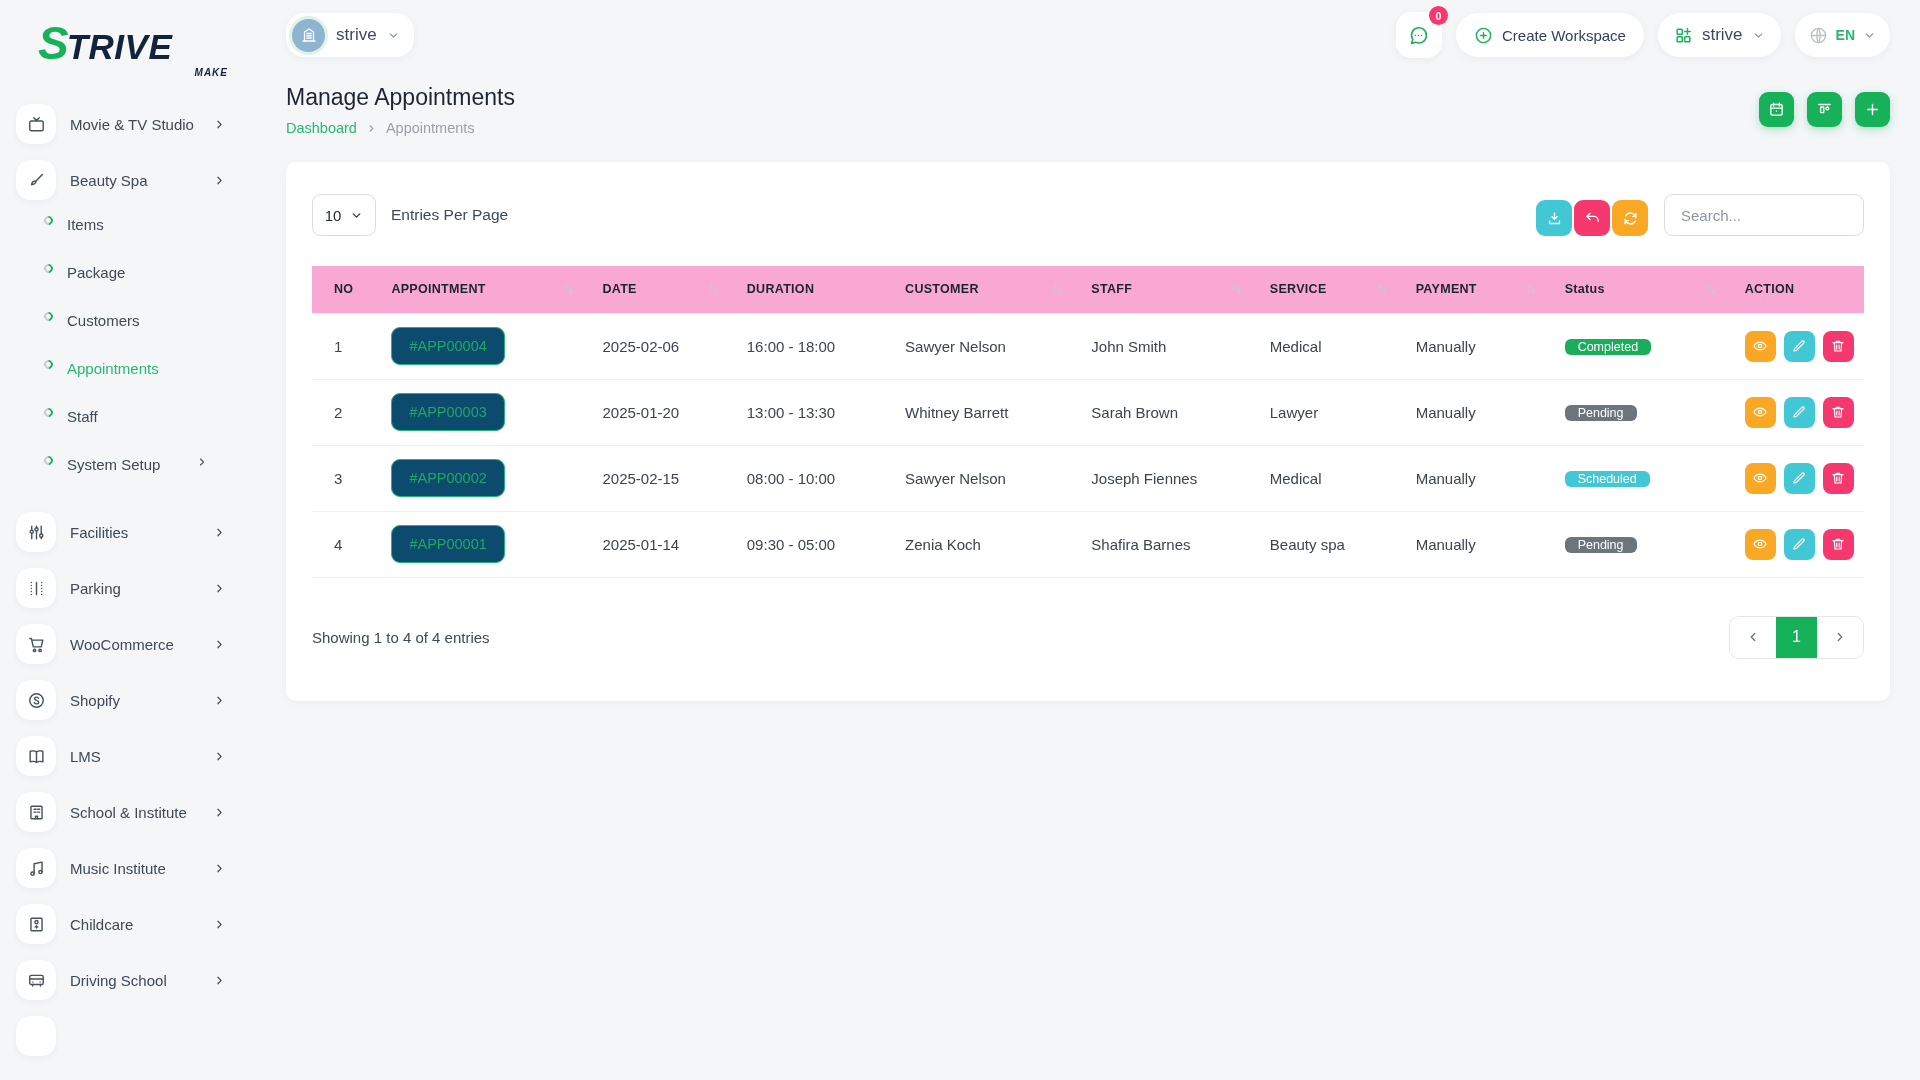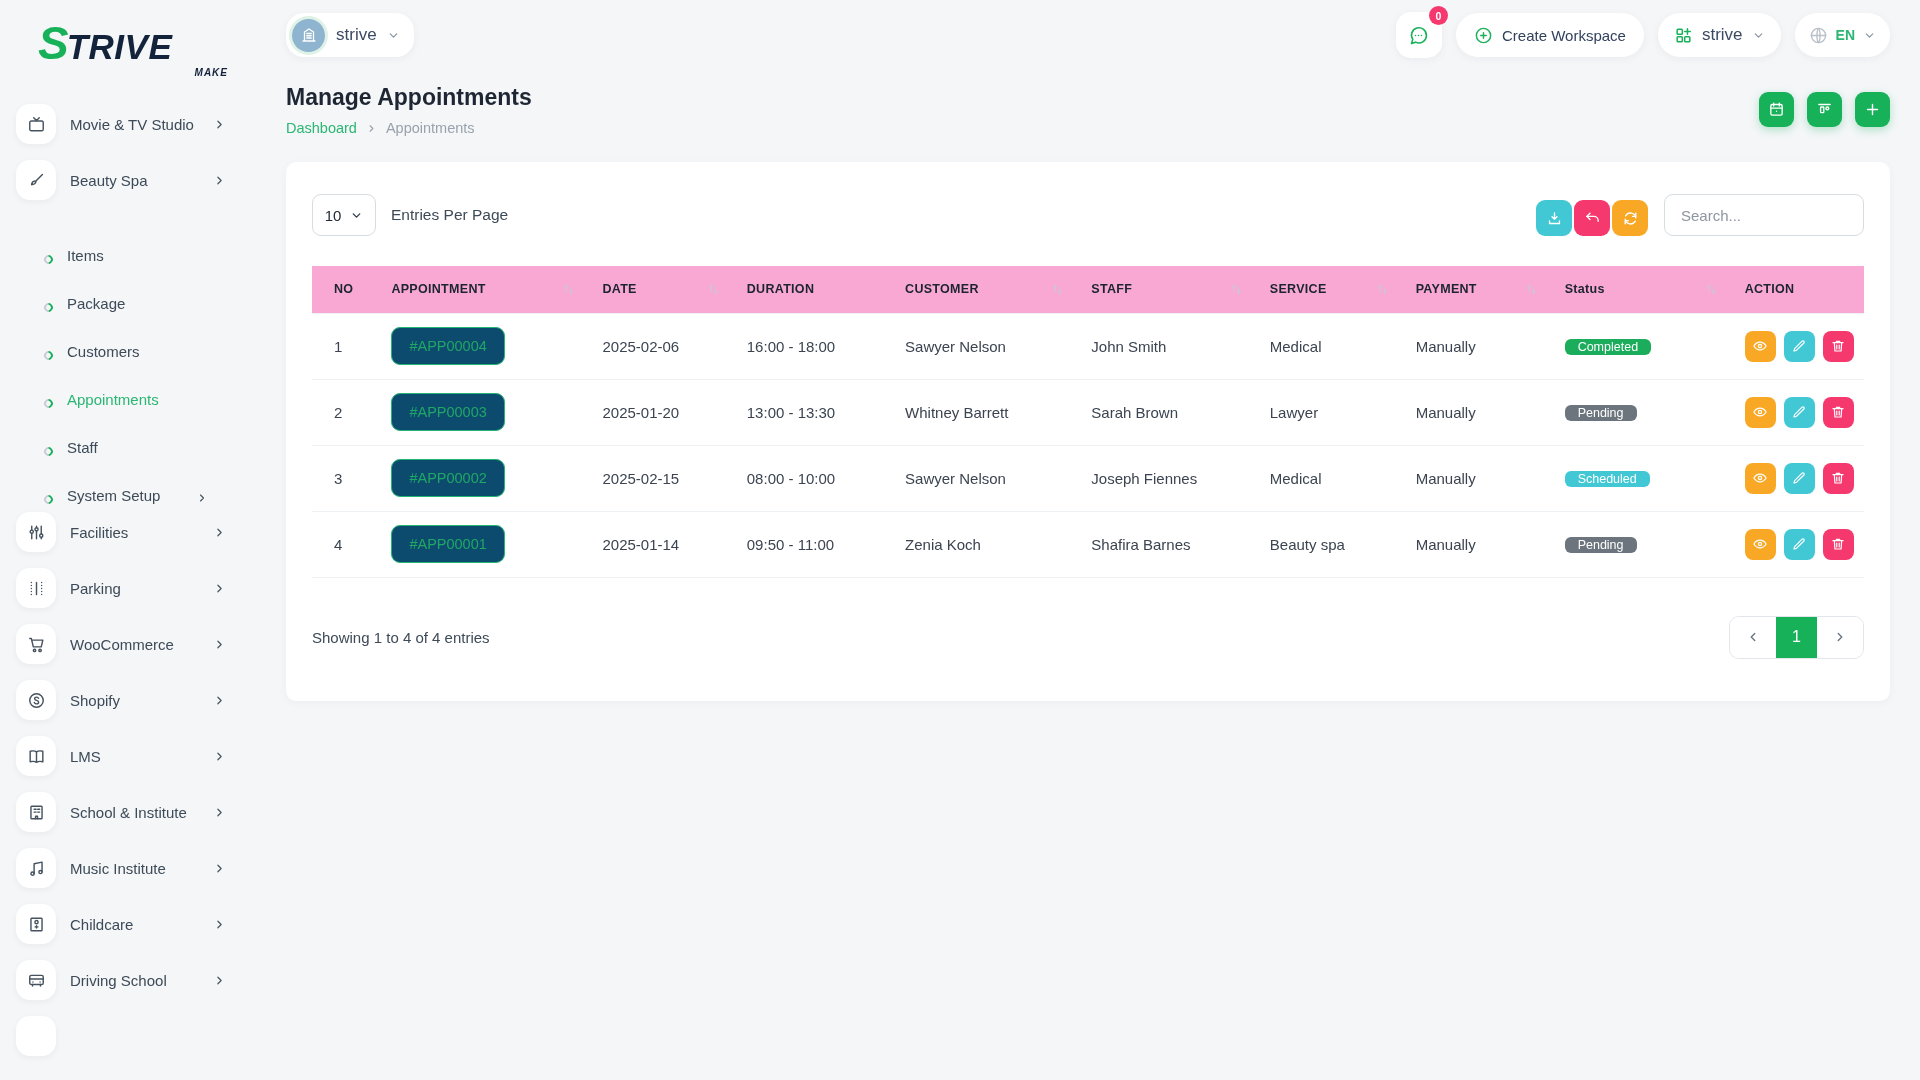--- a/index.html
+++ b/index.html
@@ -24,21 +24,21 @@
   .nav-item{display:flex; align-items:center; height:40px; margin-bottom:16px; cursor:pointer;}
   .nav-tile{width:40px; height:40px; border-radius:14px; background:var(--tile); display:flex; align-items:center; justify-content:center; color:#46535F; box-shadow:0 2px 6px rgba(30,40,60,.05); flex:0 0 40px;}
   .nav-tile svg{width:19px; height:19px;}
   .nav-label{margin-left:14px; font-weight:500; color:var(--ink-2); flex:1; white-space:nowrap; overflow:hidden;}
   .nav-chev{color:#46535F; width:13px; height:13px; flex:0 0 13px;}
   .nav-item.active-pill{background:var(--accent); border-radius:14px; height:48px; margin:4px 0 6px 0; padding-right:14px; box-shadow:0 6px 14px rgba(23,177,90,.25);}
   .nav-item.active-pill .nav-tile{border-radius:12px; margin-left:4px; color:var(--accent);}
   .nav-item.active-pill .nav-label{color:#fff; font-weight:700;}
   .nav-item.active-pill .nav-chev{color:#fff;}
   .sub-list{margin:2px 0 8px 0;}
-  .sub-item{display:flex; align-items:flex-end; height:48px; padding-left:28px; cursor:pointer;}
+  .sub-item{display:flex; align-items:flex-start; height:48px; padding-left:28px; cursor:pointer;}
   .sub-bullet{width:9px; height:9px; border-radius:50%; border:2px solid; border-color:#C4CCD4 var(--accent) var(--accent) #C4CCD4; transform:rotate(-45deg); flex:0 0 9px;}
   .sub-label{margin-left:14px; color:var(--ink-2); font-weight:500; flex:1;}
   .sub-item.active .sub-label{color:var(--accent-soft);}
   .sub-chev{color:#46535F; width:12px; height:12px; margin-right:18px;}
 
   
   .main{flex:1; display:flex; flex-direction:column; min-width:0;}
   .topbar{height:58px; display:flex; align-items:center; justify-content:space-between; padding:12px 30px 0 46px;}
   .pill{background:#fff; border-radius:22px; height:44px; display:flex; align-items:center; box-shadow:0 2px 8px rgba(30,40,60,.05); cursor:pointer;}
   .ws-pill{padding:5px 14px 5px 6px; border-radius:18px;}
@@ -54,21 +54,21 @@
   .create-pill svg{width:19px; height:19px; color:var(--accent);}
   .switch-pill{padding:0 16px; gap:9px;}
   .switch-pill svg.grid{width:19px; height:19px; color:var(--accent);}
   .switch-name{font-size:17px; color:#3C4B64; font-weight:500;}
   .lang-pill{padding:0 14px; gap:8px;}
   .lang-pill svg.globe{width:19px; height:19px; color:#B9C0C8;}
   .lang-code{color:var(--accent-soft); font-weight:700; font-size:14px;}
 
   .content{padding:26px 30px 0 46px; flex:1;}
   .page-head{display:flex; justify-content:space-between; align-items:flex-start;}
-  .page-title{font-size:23px; font-weight:700; color:#1E2633;}
+  .page-title{font-size:23px; font-weight:400; color:#1E2633;}
   .breadcrumb{display:flex; align-items:center; gap:9px; margin-top:9px; font-size:14.5px;}
   .bc-link{color:var(--accent-soft); cursor:pointer;text-align:right;}
   .bc-sep{width:11px; height:11px; color:#9AA2AD;}
   .bc-current{color:#9AA2AD;}
   .head-actions{display:flex; gap:13px; margin-top:8px;}
   .gbtn{width:35px; height:35px; border-radius:9px; background:var(--accent); border:none; color:#fff; display:flex; align-items:center; justify-content:center; cursor:pointer; box-shadow:0 3px 8px rgba(23,177,90,.3);}
   .gbtn svg{width:17px; height:17px;}
 
   .card{background:#fff; border-radius:10px; margin-top:26px; padding:32px 26px 42px; box-shadow:0 2px 10px rgba(30,40,60,.04);}
   .controls{display:flex; align-items:center;}
@@ -599,21 +599,21 @@
                         <path d="M4.5 7h15M9.5 7V5h5v2M6.5 7l.9 12.5h9.2L17.5 7M10.2 10.5v6M13.8 10.5v6"></path>
                       </svg>
                     </button>
                   </span>
                 </td>
               </tr>
               <tr>
                 <td>4</td>
                 <td><span class="app-code">#APP00001</span></td>
                 <td>2025-01-14</td>
-                <td>09:50 - 11:00</td>
+                <td>09:30 - 05:00</td>
                 <td>Zenia Koch</td>
                 <td>Shafira Barnes</td>
                 <td>Beauty spa</td>
                 <td>Manually</td>
                 <td><span class="status-badge" style="background:#6C757D">Pending</span></td>
                 <td>
                   <span class="row-actions">
                     <button class="abtn view">
                       <svg class="" viewBox="0 0 24 24" fill="none" stroke="currentColor" stroke-width="1.8" stroke-linecap="round" stroke-linejoin="round">
                         <path d="M2.8 12S6.2 6.2 12 6.2 21.2 12 21.2 12 17.8 17.8 12 17.8 2.8 12 2.8 12z"></path>

